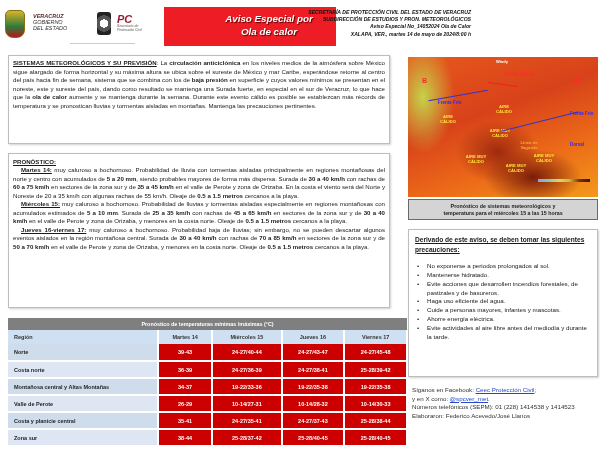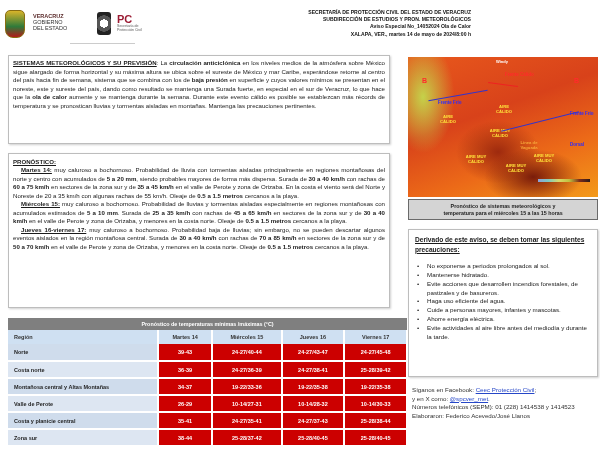--- a/index.html
+++ b/index.html
@@ -1,19 +1,19 @@
 <!DOCTYPE html>
 <html><head>
 <meta charset="utf-8">
 <style>
   * { box-sizing: border-box; margin: 0; padding: 0; }
   html, body { width: 600px; height: 450px; background: #ffffff; overflow: hidden; }
   body { font-family: "Liberation Sans", sans-serif; color: #1a1a1a; position: relative; }
 
-  .header { position: absolute; left: 0; top: 0; width: 476px; height: 50px; }
+  .header { position: absolute; left: 0; top: 0; width: 476px; height: 50px; font-style: italic; }
   .logo-ver { position: absolute; left: 5px; top: 10px; width: 20px; height: 28px; border-radius: 5px 5px 8px 8px;
     background: linear-gradient(#d8b42a, #2f7a3a 60%, #b21b1b); border: 1px solid #8a6d12; }
   .logo-ver-text { position: absolute; left: 33px; top: 13px; font-size: 5.5px; line-height: 6px; color: #333; }
   .logo-ver-text b { color: #5a2a2a; }
   .logo-pc-shield { position: absolute; left: 97px; top: 12px; width: 14px; height: 23px;
     background: radial-gradient(circle, #fff 30%, #555 31%, #555 60%, #222 61%); border-radius: 3px; }
   .logo-pc-text { position: absolute; left: 117px; top: 14px; }
   .logo-pc-text .pc { font-size: 11px; font-weight: bold; color: #9b1b33; line-height: 10px; }
   .logo-pc-text .sub { font-size: 3.6px; color: #555; line-height: 4.4px; }
   .hdr-line { position: absolute; left: 70px; top: 43px; width: 65px; height: 1px; background: #ccc; }
@@ -81,20 +81,24 @@
     <span>DEL ESTADO</span>
   </div>
   <div class="logo-pc-shield"></div>
   <div class="logo-pc-text">
     <div class="pc">PC</div>
     <div class="sub">Secretaría de</div>
     <div class="sub">Protección Civil</div>
   </div>
   <div class="hdr-line"></div>
 
+  <div class="banner">
+    <div>Aviso Especial por</div>
+    <div>Ola de calor</div>
+  </div>
 
   <div class="agency">
     <div>SECRETARÍA DE PROTECCIÓN CIVIL DEL ESTADO DE VERACRUZ</div>
     <div>SUBDIRECCIÓN DE ESTUDIOS Y PRON. METEOROLÓGICOS</div>
     <div>Aviso Especial No_14052024 Ola de Calor</div>
     <div>XALAPA, VER., martes 14 de mayo de 2024/8:00 h</div>
   </div>
 </div>
 
 <div class="box box-systems">

